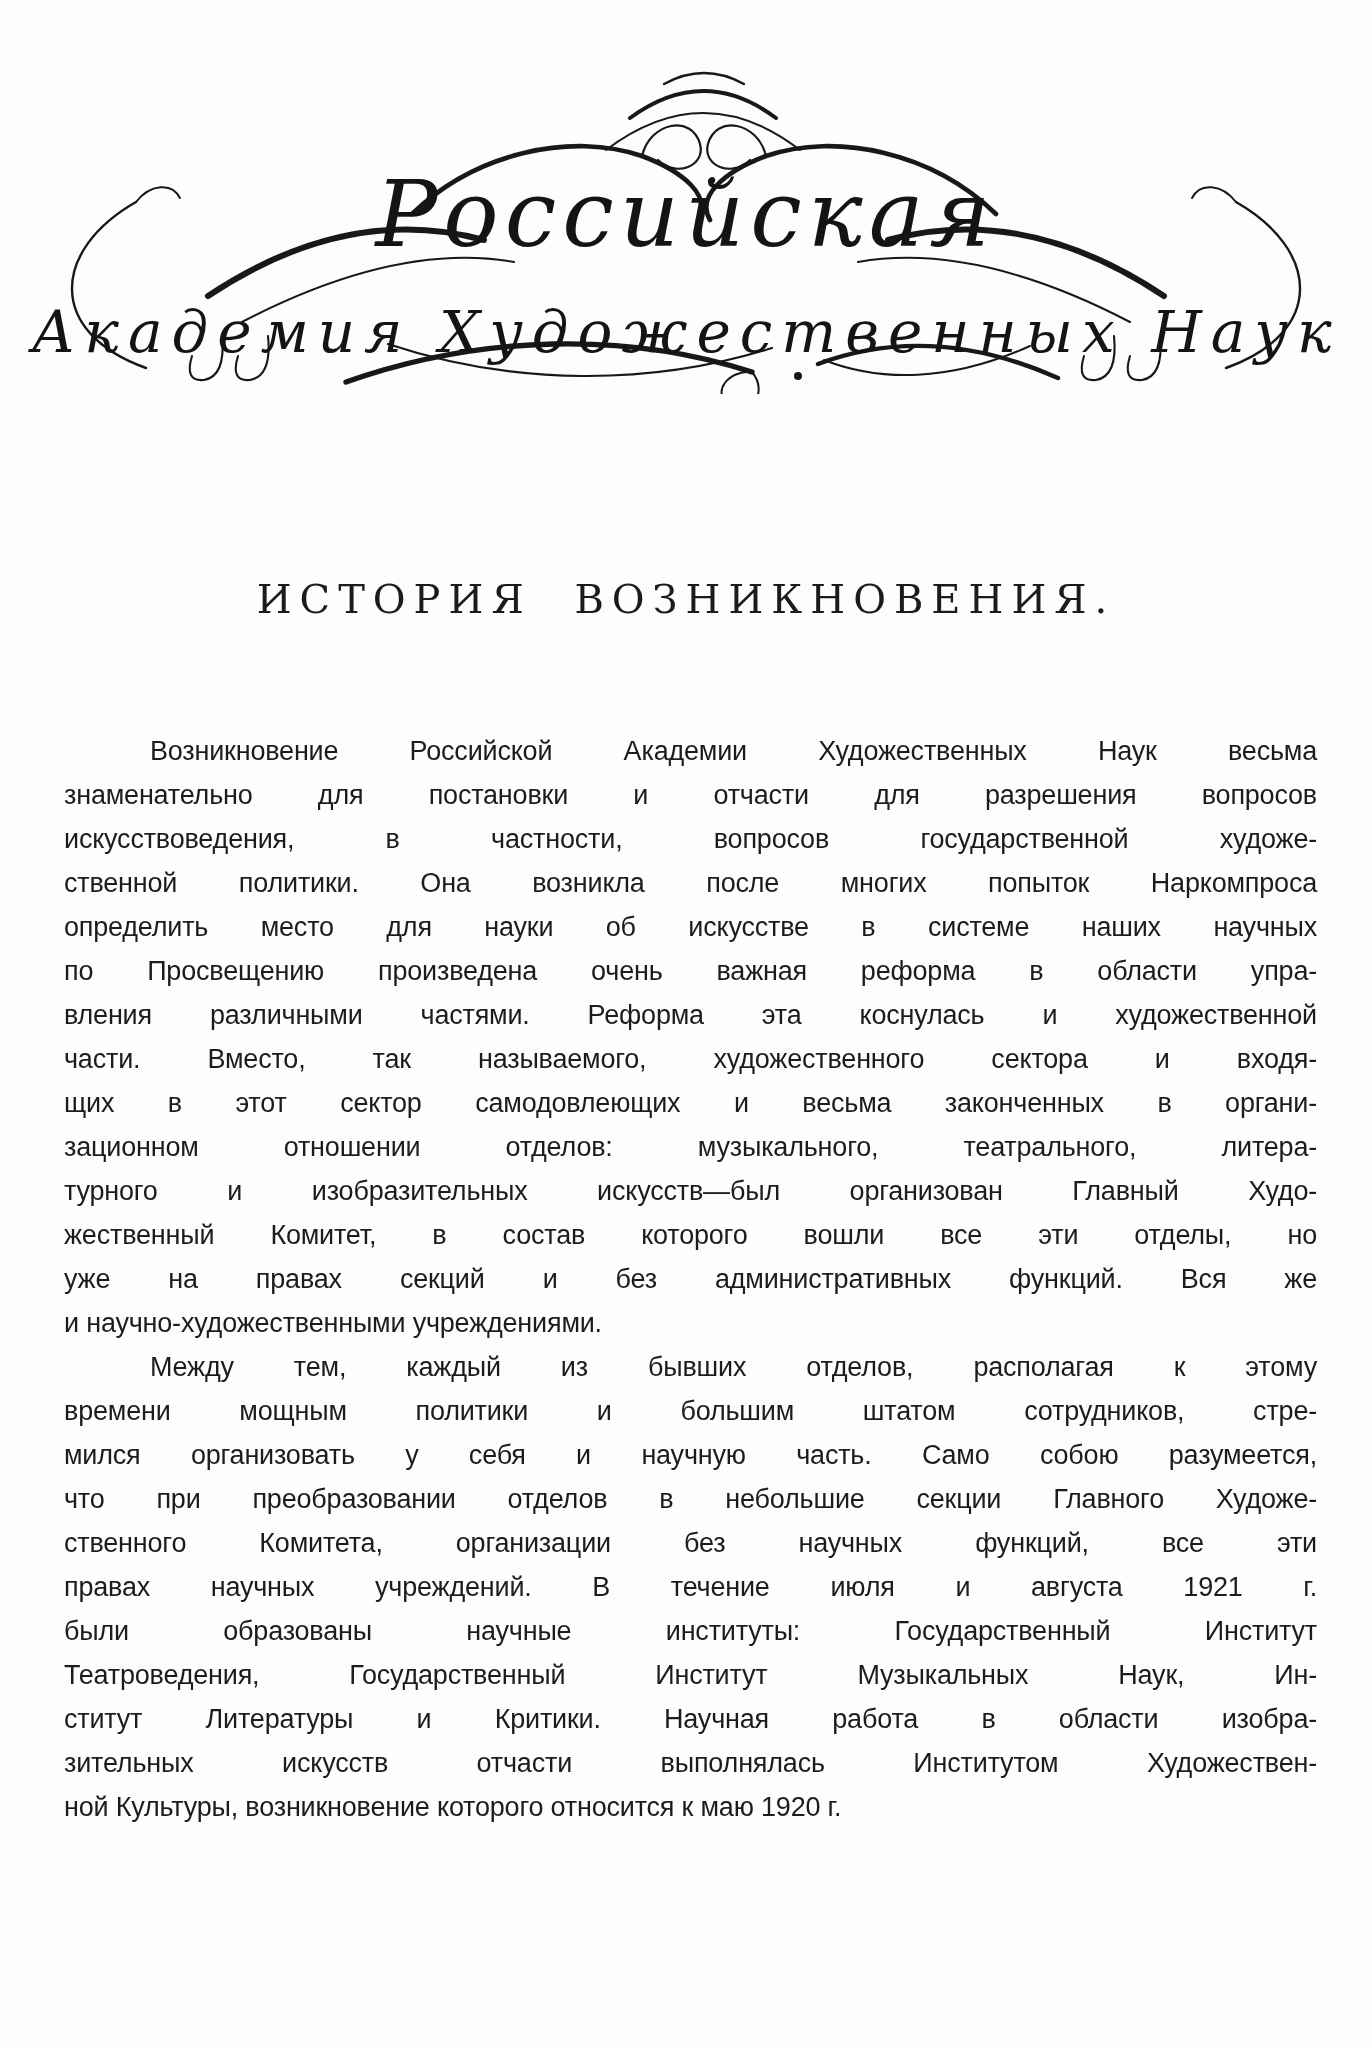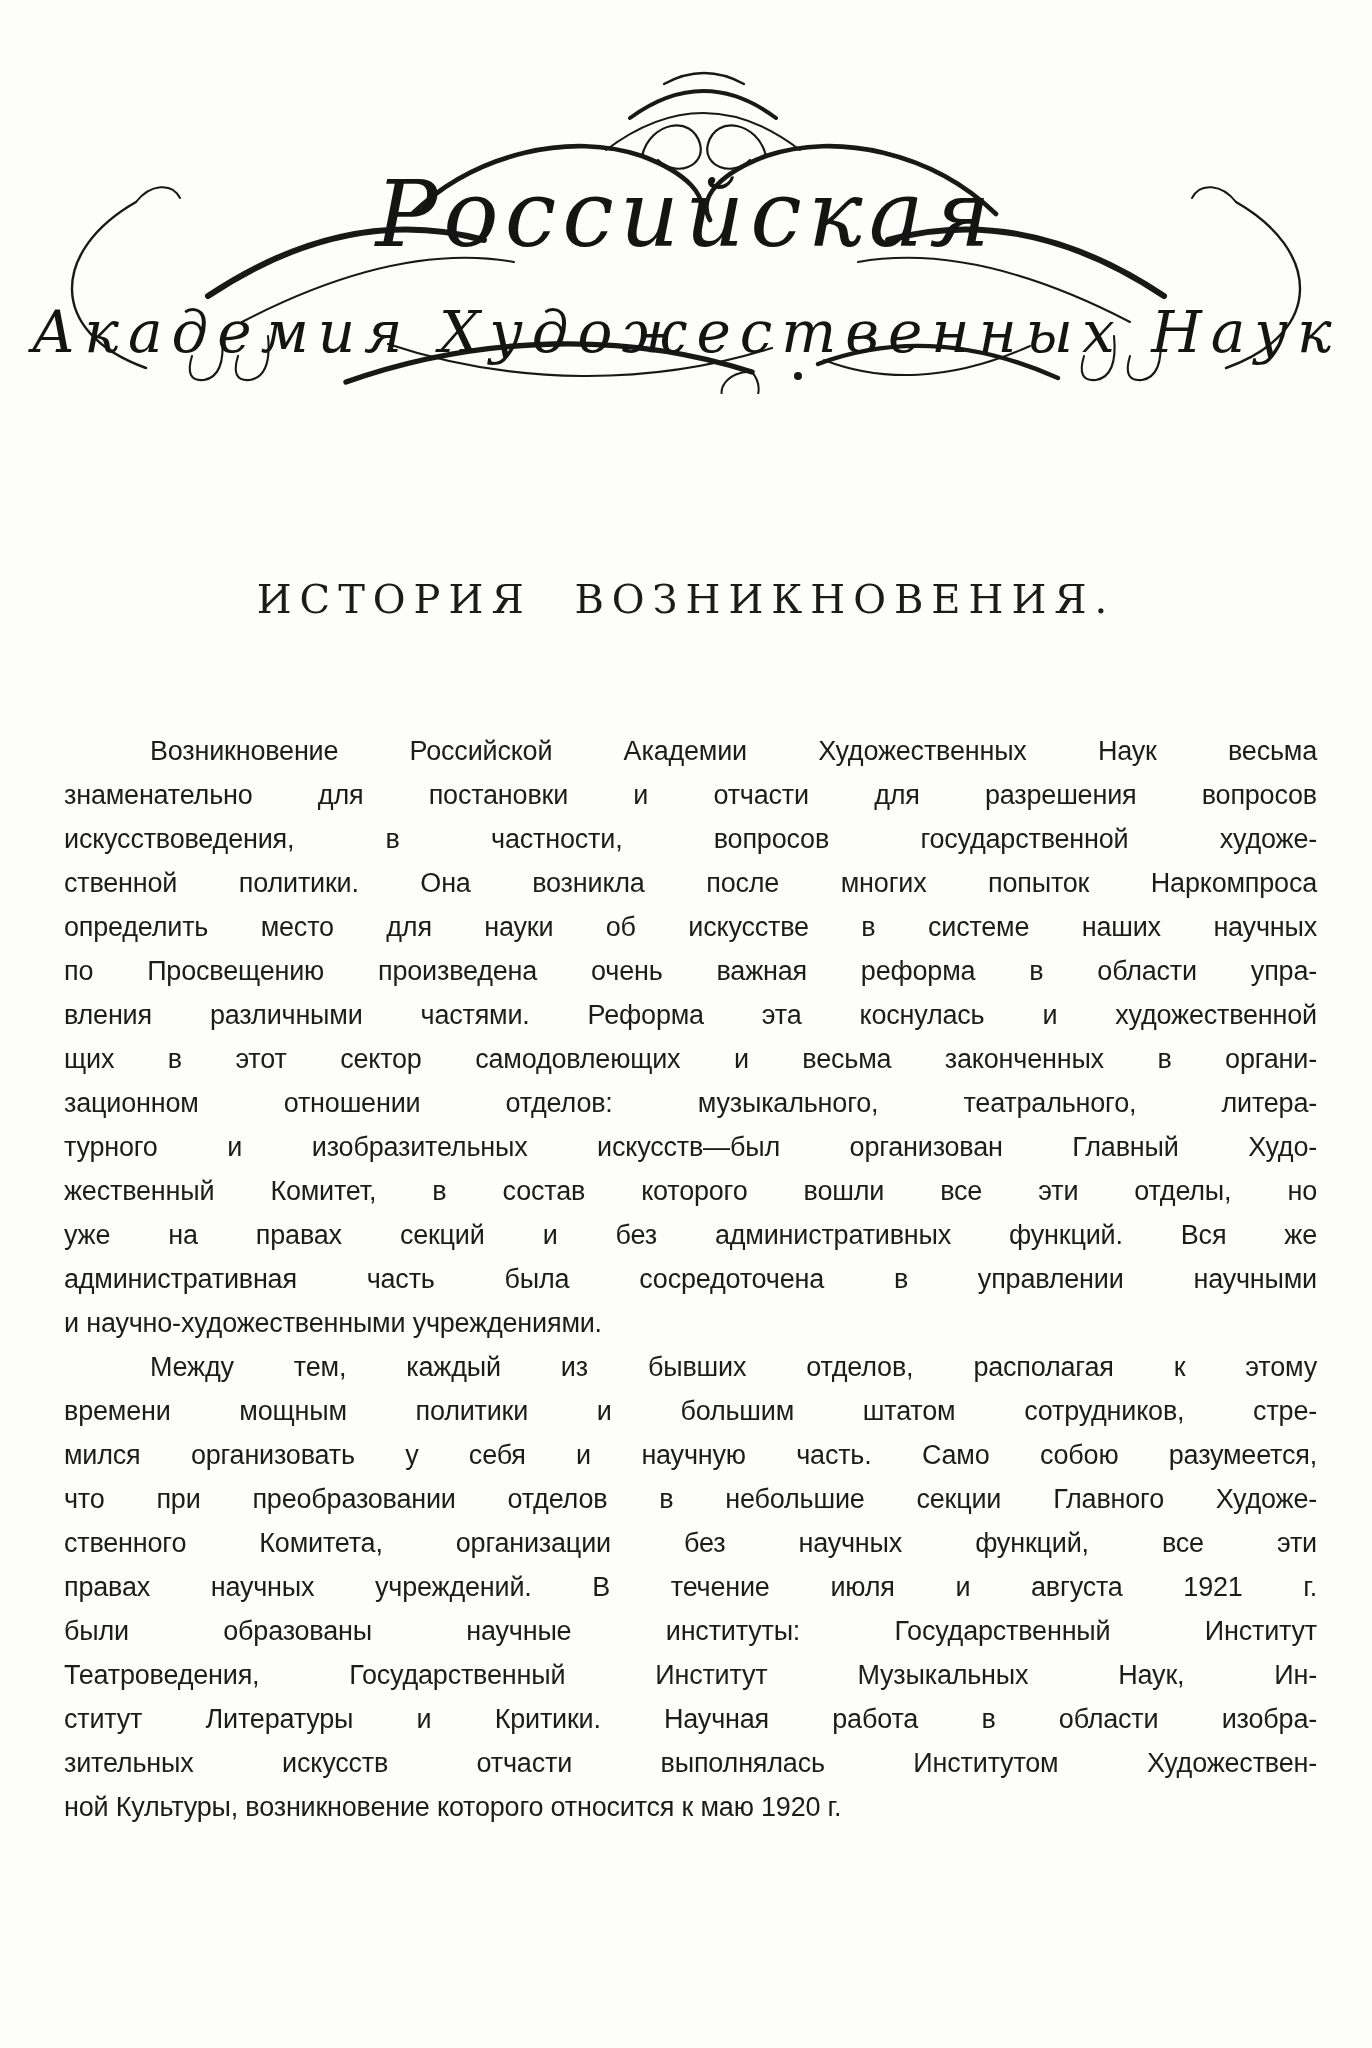--- a/index.html
+++ b/index.html
@@ -119,26 +119,26 @@
   <h1 class="page-title">ИСТОРИЯ ВОЗНИКНОВЕНИЯ.</h1>
 
   <div class="body-block">
     <div class="line indent">Возникновение Российской Академии Художественных Наук весьма</div>
     <div class="line">знаменательно для постановки и отчасти для разрешения вопросов</div>
     <div class="line">искусствоведения, в частности, вопросов государственной художе-</div>
     <div class="line">ственной политики. Она возникла после многих попыток Наркомпроса</div>
     <div class="line">определить место для науки об искусстве в системе наших научных</div>
     <div class="line">по Просвещению произведена очень важная реформа в области упра-</div>
     <div class="line">вления различными частями. Реформа эта коснулась и художественной</div>
+    <div class="line">части. Вместо, так называемого, художественного сектора и входя-</div>
     <div class="line">щих в этот сектор самодовлеющих и весьма законченных в органи-</div>
     <div class="line">зационном отношении отделов: музыкального, театрального, литера-</div>
     <div class="line">турного и изобразительных искусств—был организован Главный Худо-</div>
     <div class="line">жественный Комитет, в состав которого вошли все эти отделы, но</div>
     <div class="line">уже на правах секций и без административных функций. Вся же</div>
-    <div class="line">административная часть была сосредоточена в управлении научными</div>
     <div class="line last">и научно-художественными учреждениями.</div>
 
     <div class="line indent">Между тем, каждый из бывших отделов, располагая к этому</div>
     <div class="line">времени мощным политики и большим штатом сотрудников, стре-</div>
     <div class="line">мился организовать у себя и научную часть. Само собою разумеется,</div>
     <div class="line">что при преобразовании отделов в небольшие секции Главного Художе-</div>
     <div class="line">ственного Комитета, организации без научных функций, все эти</div>
     <div class="line">правах научных учреждений. В течение июля и августа 1921 г.</div>
     <div class="line">были образованы научные институты: Государственный Институт</div>
     <div class="line">Театроведения, Государственный Институт Музыкальных Наук, Ин-</div>

